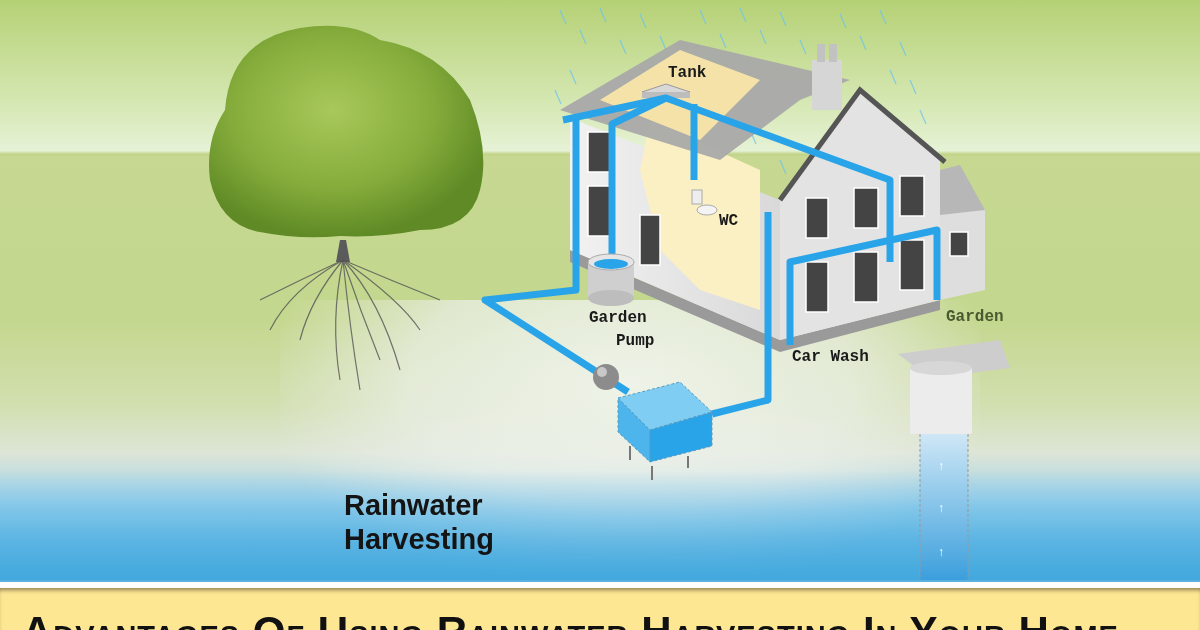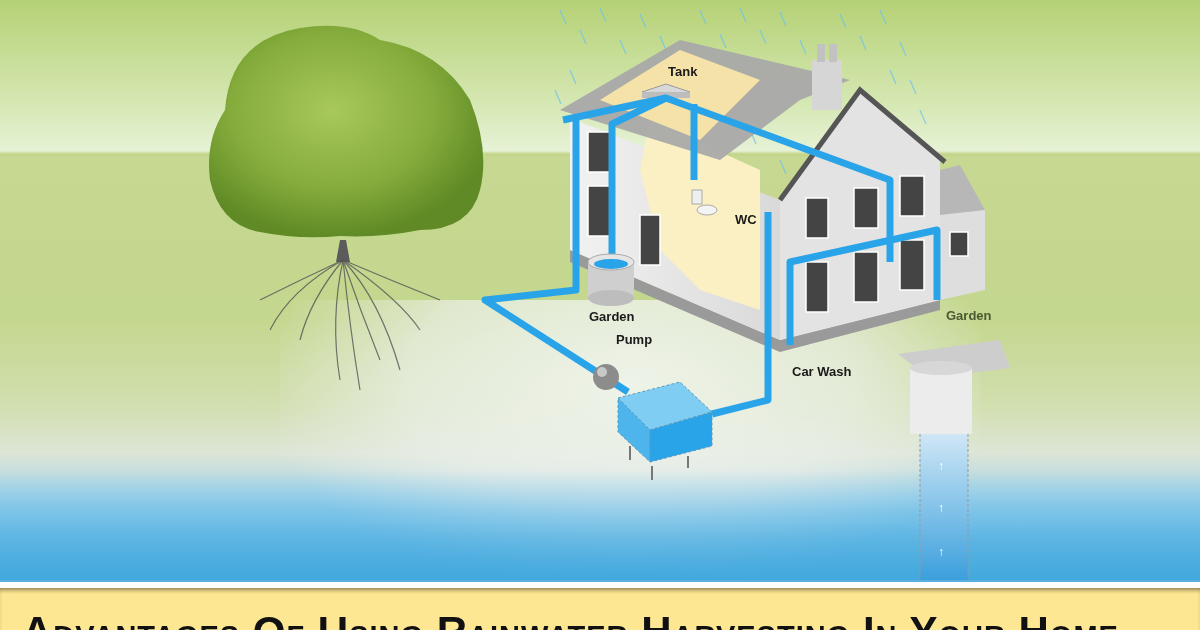--- a/index.html
+++ b/index.html
@@ -7,21 +7,21 @@
   .scene { position:absolute; left:0; top:0; width:1200px; height:580px; overflow:hidden;
     background: linear-gradient(180deg, #b5d175 0%, #d6e8b4 18%, #e6f2d6 26%, #c6d891 26.5%, #c4d78e 55%, #d2dfb0 70%, #dde5d6 78%, #a9d6ea 86%, #5fb5e0 93%, #46a9de 100%); }
   .scene .horizon-line { position:absolute; left:0; top:154px; width:1200px; height:2px; background:#c2d58b; }
   .center-glow { position:absolute; left:280px; top:300px; width:700px; height:280px;
     background: radial-gradient(ellipse at 50% 30%, rgba(240,244,236,0.95) 0%, rgba(236,240,234,0.7) 45%, rgba(230,236,238,0) 75%); }
   .bottom-water { position:absolute; left:0; top:470px; width:1200px; height:110px;
     background: linear-gradient(180deg, rgba(180,220,240,0) 0%, rgba(110,190,232,0.7) 45%, #42a8dd 100%); }
   .white-band { position:absolute; left:0; top:580px; width:1200px; height:8px; background:#fff; border-top:2px solid #5ab0de; box-sizing:border-box; }
   .title-bar { position:absolute; left:0; top:588px; width:1200px; height:42px; background:#fde792; box-shadow: inset 0 4px 4px -2px #8e7d52; overflow:hidden; }
   .title-text { position:absolute; left:22px; top:20px; white-space:nowrap; font-weight:bold; font-size:42px; color:#111; font-variant:small-caps; letter-spacing:1px; }
-  .label { position:absolute; font-weight:bold; color:#1a1a1a; font-size:13px; }
+  .label { position:absolute; font-weight:bold; color:#1a1a1a; font-size:16px;font-family:Liberation Mono, monospace; }
   .big-label { position:absolute; left:344px; top:488px; font-weight:bold; font-size:29px; line-height:34px; color:#141414; }
   svg { position:absolute; left:0; top:0; }
 </style>
 </head>
 <body>
 
 <div class="scene">
   <div class="horizon-line"></div>
   <div class="center-glow"></div>
   <div class="bottom-water"></div>
@@ -174,24 +174,28 @@
       <line x1="968" y1="434" x2="968" y2="580" stroke="#999" stroke-dasharray="3,2"></line>
       <g fill="#fff">
           <text x="938" y="470" font-size="12">↑</text>
           <text x="938" y="512" font-size="12">↑</text>
           <text x="938" y="556" font-size="12">↑</text>
         </g>
     </g>
   </svg>
 
   <div class="label" style="left:668px;top:64px;">Tank</div>
-  <div class="label" style="left:719px;top:212px;margin-left:16px;">WC</div>
+  <div class="label" style="left:719px;top:212px;">WC</div>
   <div class="label" style="left:589px;top:309px;">Garden</div>
   <div class="label" style="left:946px;top:308px;color:#4a5a30;">Garden</div>
   <div class="label" style="left:616px;top:332px;">Pump</div>
-  <div class="label" style="left:792px;top:364px;">Car Wash</div>
-
+  <div class="label" style="left:792px;top:348px;">Car Wash</div>
+
+  <div class="big-label">
+    <div>Rainwater</div>
+    <div>Harvesting</div>
+  </div>
 </div>
 
 <div class="white-band"></div>
 <div class="title-bar">
   <div class="title-text">Advantages Of Using Rainwater Harvesting In Your Home</div>
 </div>
 
 </body></html>

